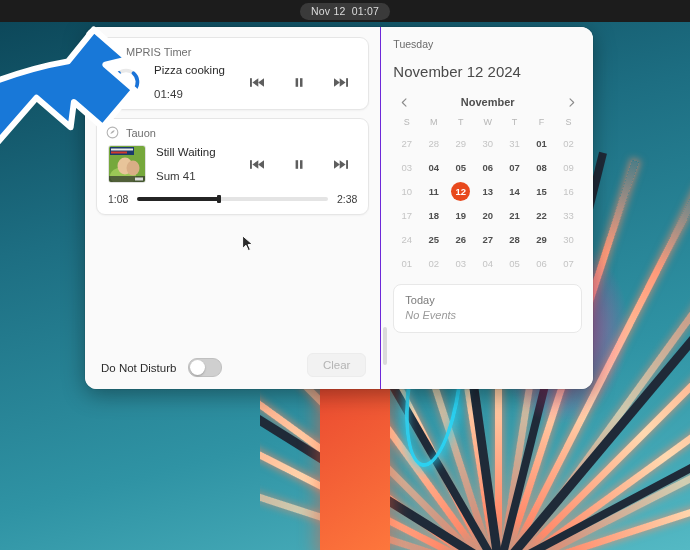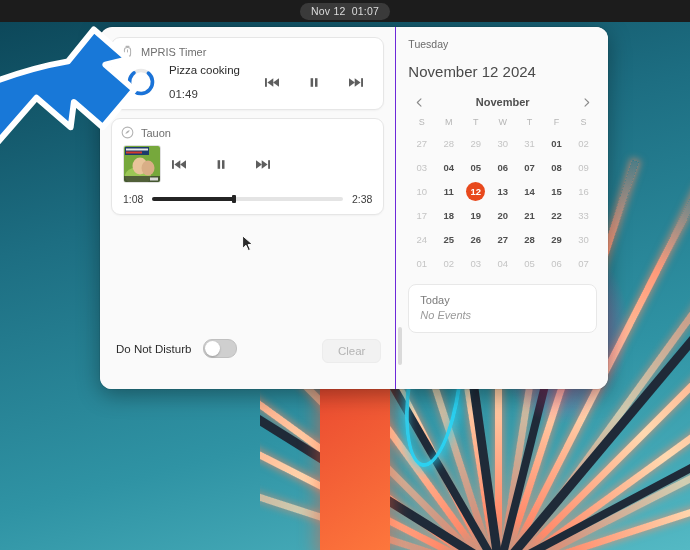--- a/index.html
+++ b/index.html
@@ -74,21 +74,21 @@
     font-size:10.5px;
     padding:2.5px 11px;
     border-radius:10px;
     letter-spacing:.2px;
     white-space:pre;
   }
 
   
   .popup {
     position:absolute;
-    left: 100px; top: 27px;
+    left: 85px; top: 27px;
     width: 508px; height: 362px;
     background:#fafafa;
     border-radius: 12px;
     box-shadow: 0 6px 22px rgba(0,0,0,.35), 0 0 0 1px rgba(0,0,0,.06);
     display:flex;
     z-index: 30;
     overflow:hidden;
   }
   .notif-col {
     width: 310px;
@@ -132,22 +132,22 @@
   .ctl { width:16px; height:13px; opacity:.82; cursor:default; }
 
   .seek-row { display:flex; align-items:center; gap:9px; margin-top:10px; padding:0 2px; }
   .time { font-size:10.5px; color:#3c3c3c; white-space:nowrap; }
   .track { flex:1; height:4px; border-radius:2px; background:#e4e4e4; position:relative; }
   .track-fill { position:absolute; left:0; top:0; bottom:0; border-radius:2px; background:#242424; }
   .track-knob { position:absolute; top:-2px; width:4px; height:8px; border-radius:1px; background:#242424; }
 
   .notif-footer {
     height: 46px;
-    display:flex; align-items:flex-start; justify-content:space-between;
-    padding: 0 14px 4px 16px;
+    display:flex; align-items:flex-end; justify-content:space-between;
+    padding: 0 14px 12px 16px;
     background:#fafafa;
   }
   .dnd-wrap { display:flex; align-items:center; gap:12px; }
   .dnd-label { font-size:11.5px; color:#2c2c2c; }
   .toggle {
     width:32px; height:17px; border-radius:9px;
     background:#cfcfcf; position:relative;
     border:1px solid #c0c0c0;
   }
   .toggle .knob {
@@ -323,20 +323,24 @@
                 <ellipse cx="14" cy="30" rx="13" ry="9" fill="#9cc756"></ellipse>
                 <ellipse cx="16" cy="20" rx="7.5" ry="8.5" fill="#e8c49a"></ellipse>
                 <ellipse cx="24" cy="22" rx="6.5" ry="7.5" fill="#d9ae86"></ellipse>
                 <rect x="1" y="1" width="24" height="8" fill="#1b3a6b"></rect>
                 <rect x="2" y="2.5" width="22" height="2" fill="#e8e8e8"></rect>
                 <rect x="2" y="5.5" width="16" height="2" fill="#d23b2e"></rect>
                 <rect x="0" y="30" width="36" height="6" fill="#2a2a2a" opacity=".65"></rect>
                 <rect x="26" y="31.5" width="8" height="3" fill="#d8d8d8"></rect>
               </svg>
             </div>
+            <div class="meta">
+              <div class="title-txt">Still Waiting</div>
+              <div class="sub-txt">Sum 41</div>
+            </div>
             <div class="controls">
               <svg class="ctl" viewBox="0 0 16 13">
                 <rect x="1" y="2.2" width="1.9" height="8.6" fill="#3b3b3b"></rect>
                 <polygon points="15,2.2 15,10.8 9.1,6.5" fill="#3b3b3b"></polygon>
                 <polygon points="9.3,2.2 9.3,10.8 3.4,6.5" fill="#3b3b3b"></polygon>
               </svg>
               <svg class="ctl" viewBox="0 0 16 13">
                 <rect x="4.6" y="2.2" width="2.5" height="8.6" fill="#3b3b3b"></rect>
                 <rect x="9.0" y="2.2" width="2.5" height="8.6" fill="#3b3b3b"></rect>
               </svg>

